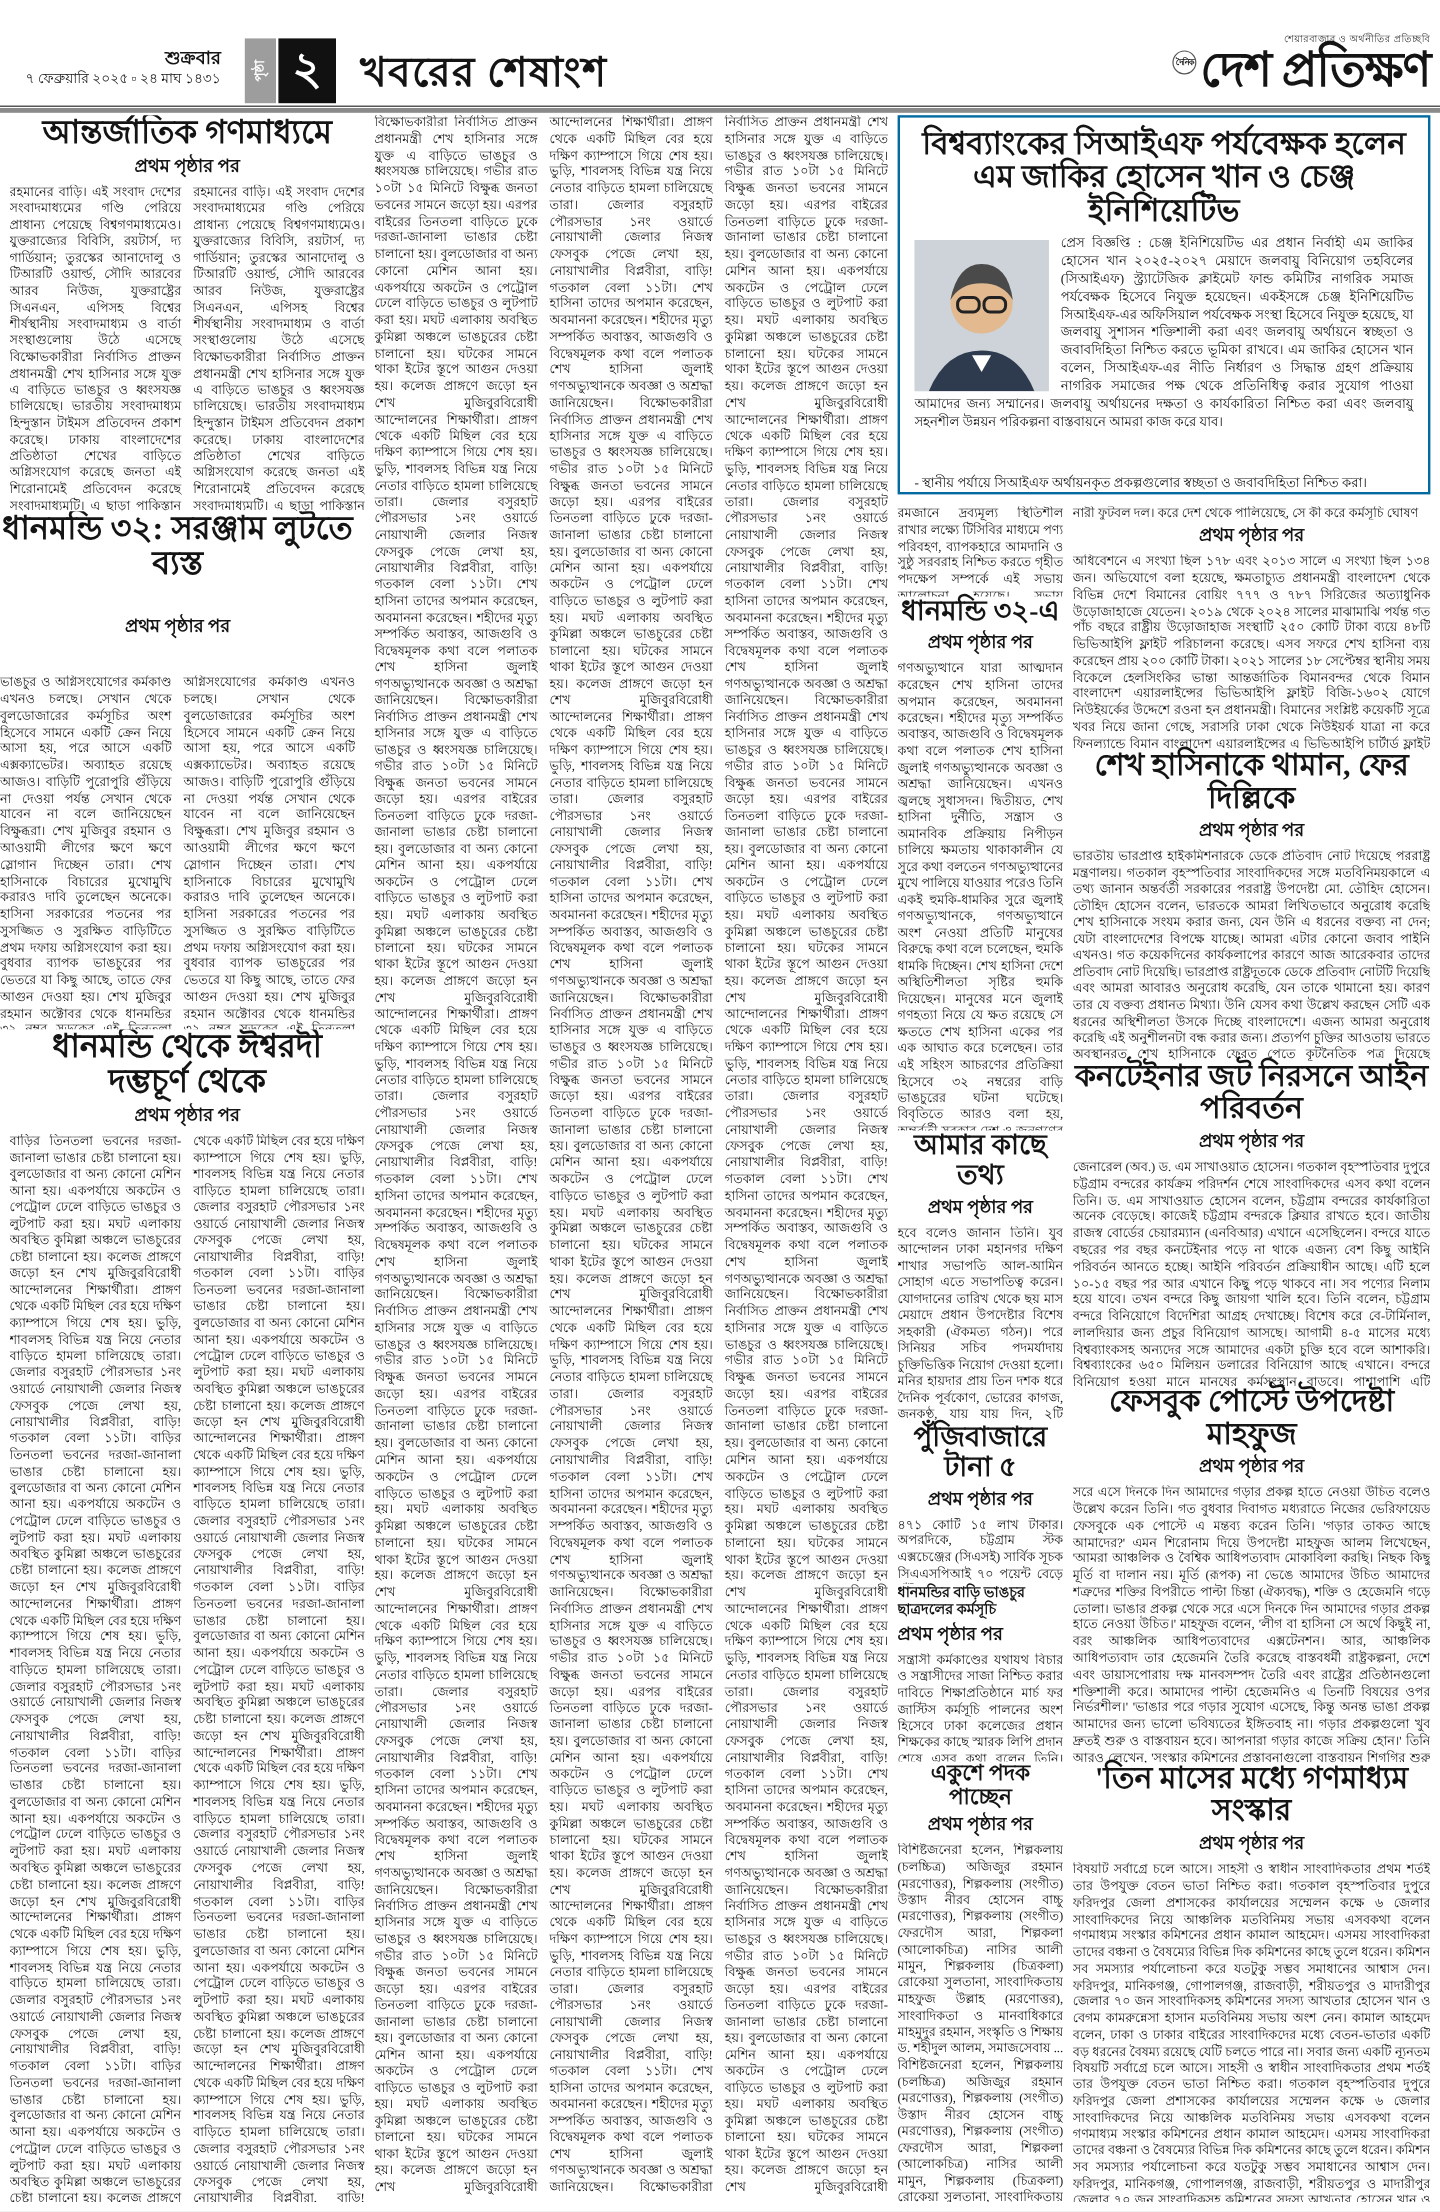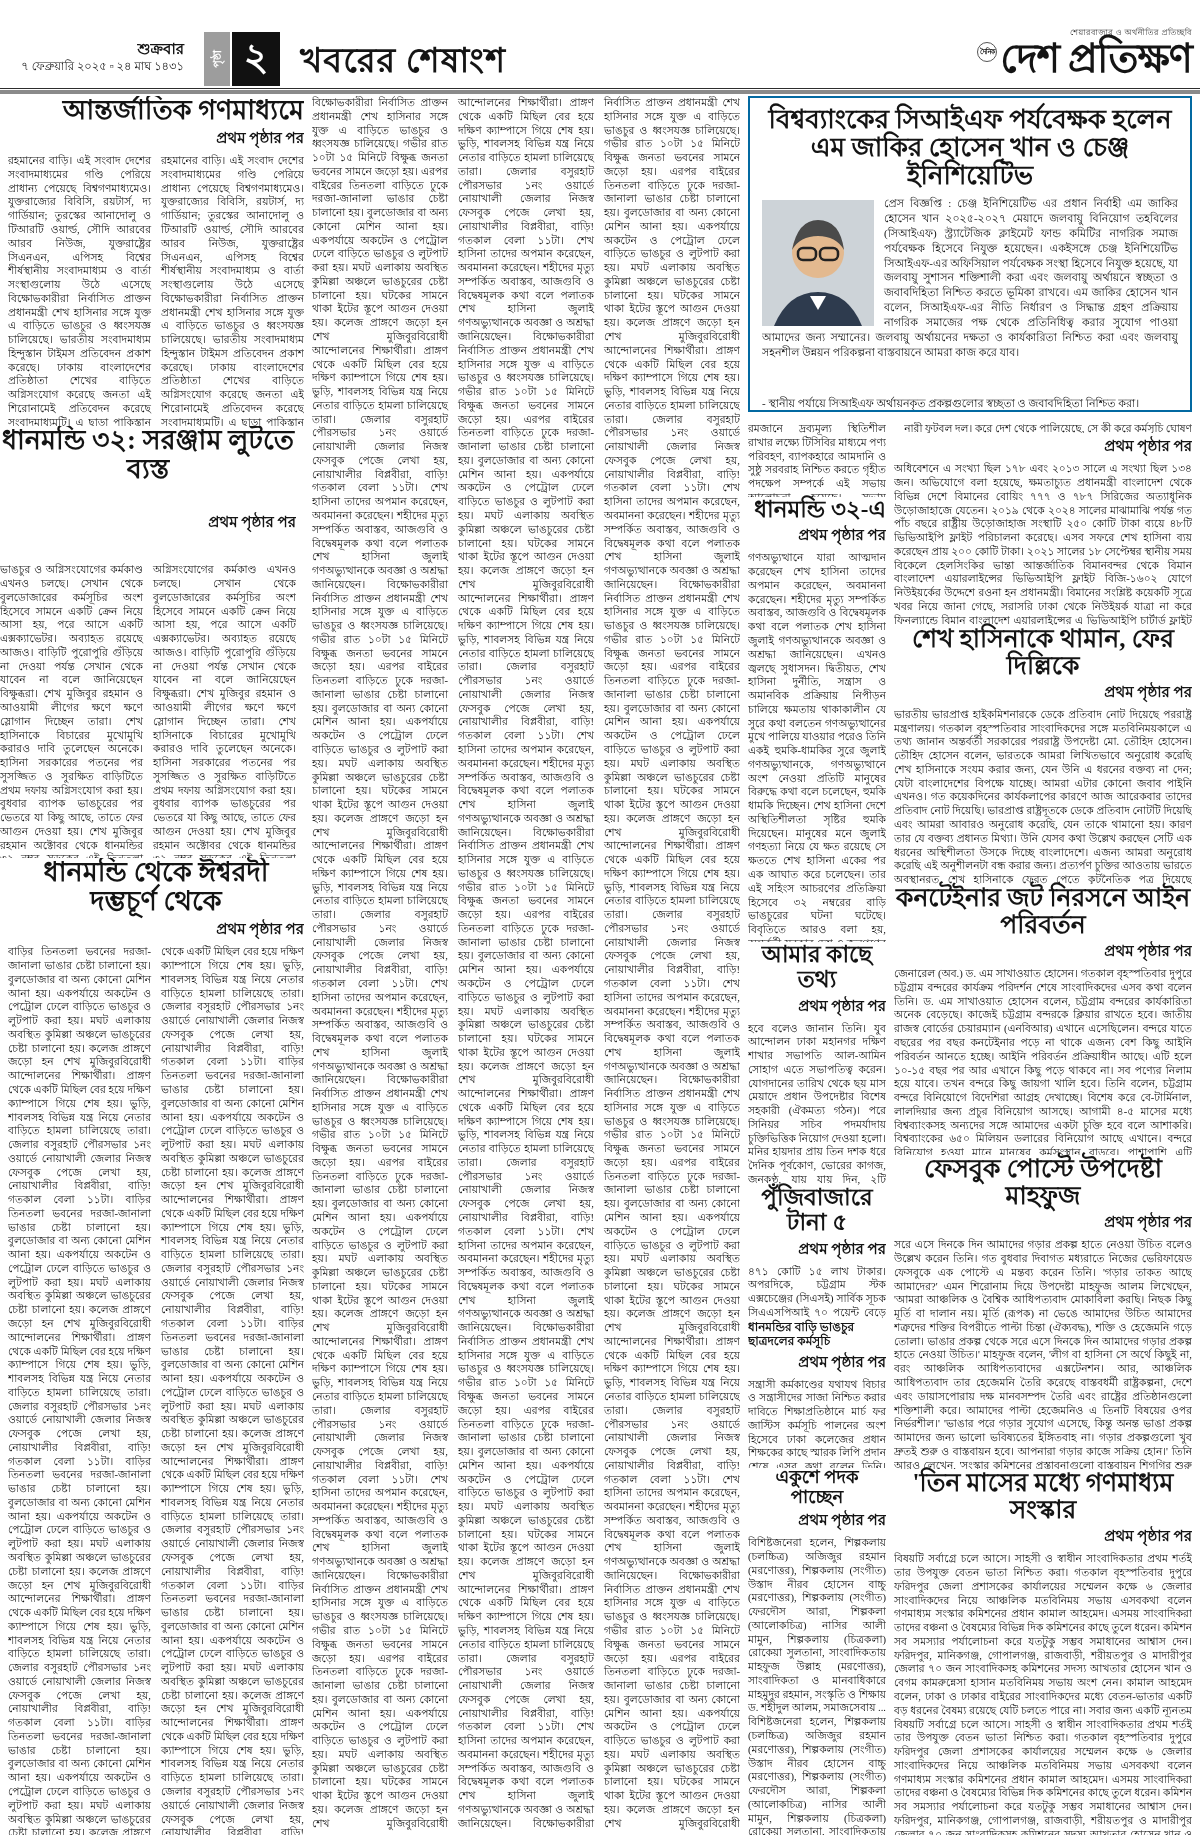--- a/index.html
+++ b/index.html
@@ -30,21 +30,21 @@
   
   .body-txt{font-size:10.6px;line-height:1.3;text-align:justify;overflow:hidden;}
   .h-xl{font-size:27px;font-weight:700;text-align:center;line-height:1.08;margin:0;}
   .h-l{font-size:23px;font-weight:700;text-align:center;line-height:1.1;margin:0;}
   .h-m{font-size:18px;font-weight:700;text-align:center;line-height:1.1;margin:0;}
   .bold-sub{font-size:12px;font-weight:700;text-align:left;line-height:1.2;margin:0;}
   .sub{font-size:15px;font-weight:700;text-align:center;margin:1px 0 3px 0;}
   .stack{display:flex;flex-direction:column;overflow:hidden;}
   .grow{flex:1 1 auto;min-height:0;}
   
-  .blk{position:absolute;overflow:hidden;align-items:flex-end;}
+  .blk{position:absolute;overflow:hidden;}
   #blkA1{left:8px;top:96px;width:296px;height:330px;}
   #blkA2{left:0;top:426px;width:296px;height:432px;gap:25px;}
   #blkA3{left:8px;top:858px;width:296px;height:977px;}
   .twocol{column-count:2;column-gap:10px;}
   #blkMid{left:312px;top:96px;width:428px;height:1739px;}
   .threecol{column-count:3;column-gap:10px;height:100%;}
   
   #greenBox{left:748px;top:96px;width:444px;height:316px;border:2px solid #0369a1;
     box-sizing:border-box;padding:8px 12px 6px 12px;}
   #greenBox .h-xl{font-size:26px;}

